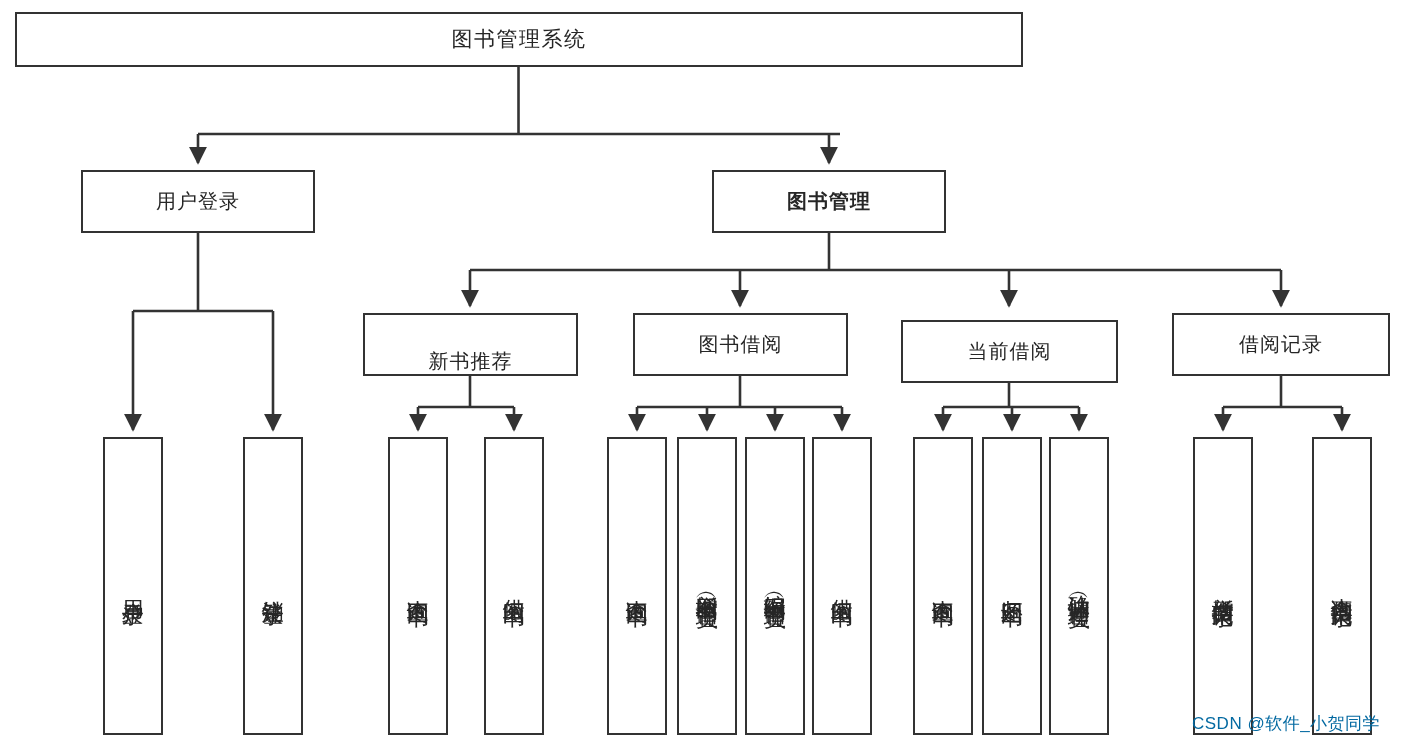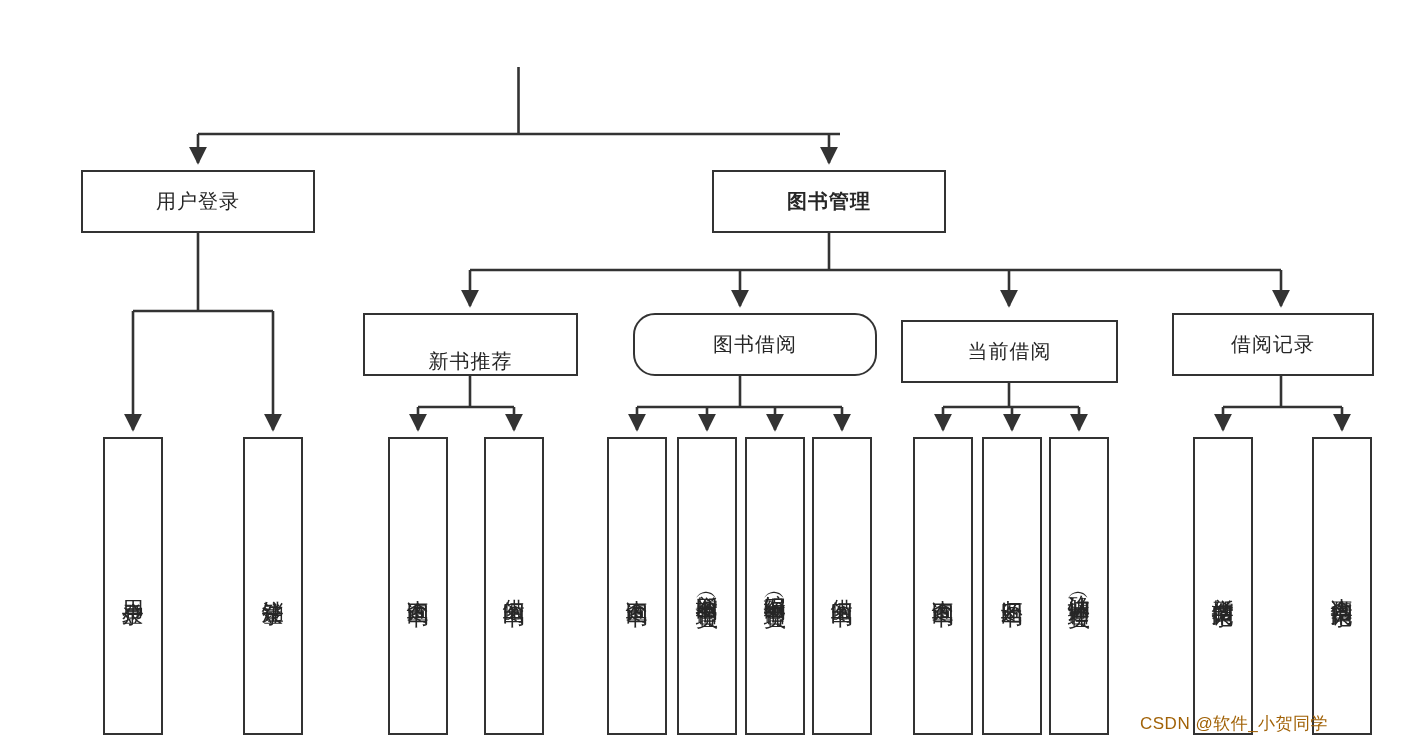--- a/index.html
+++ b/index.html
@@ -60,24 +60,24 @@
   .node.vert .node-label {
     writing-mode: vertical-rl;
     text-orientation: upright;
     font-size: 22px;
     line-height: 1.06;
     letter-spacing: 2px;
     max-height: 100%;
   }
   #watermark {
     position: absolute;
-    left: 1140px;
+    left: 1192px;
     top: 712px;
     font-size: 17px;
-    color: #a16207;
+    color: #0369a1;
     white-space: nowrap;
     letter-spacing: 0.5px;
   }
 </style>
 </head>
 <body>
 
 <div id="canvas">
 
   <svg id="edge-layer" viewBox="0 0 1405 747" width="1405" height="747" xmlns="http://www.w3.org/2000/svg">
@@ -123,38 +123,41 @@
       <path d="M 1012 407 L 1012 430" marker-end="url(#arrow)"></path>
       <path d="M 1079 407 L 1079 430" marker-end="url(#arrow)"></path>
 
       <path d="M 1281 376 L 1281 407"></path>
       <path d="M 1223 407 L 1342 407"></path>
       <path d="M 1223 407 L 1223 430" marker-end="url(#arrow)"></path>
       <path d="M 1342 407 L 1342 430" marker-end="url(#arrow)"></path>
     </g>
   </svg>
 
+  <div class="node horiz root" style="left:15px; top:12px; width:1008px; height:55px;">
+    <span class="node-label">图书管理系统</span>
+  </div>
 
   <div class="node horiz" style="left:81px; top:170px; width:234px; height:63px;">
     <span class="node-label">用户登录</span>
   </div>
   <div class="node horiz" style="left:712px; top:170px; width:234px; height:63px;font-weight:bold;">
     <span class="node-label">图书管理</span>
   </div>
 
   <div class="node horiz" style="left:363px; top:313px; width:215px; height:63px;align-items:flex-end;">
     <span class="node-label">新书推荐</span>
   </div>
-  <div class="node horiz" style="left:633px; top:313px; width:244px; height:63px;border-radius:22px;">
+  <div class="node horiz" style="left:633px; top:313px; width:215px; height:63px;">
     <span class="node-label">图书借阅</span>
   </div>
   <div class="node horiz" style="left:901px; top:320px; width:217px; height:63px;">
     <span class="node-label">当前借阅</span>
   </div>
-  <div class="node horiz" style="left:1172px; top:313px; width:202px; height:63px;">
+  <div class="node horiz" style="left:1172px; top:313px; width:218px; height:63px;">
     <span class="node-label">借阅记录</span>
   </div>
 
   <div class="node vert" style="left:103px; top:437px; width:60px; height:298px;">
     <span class="node-label">用户登录</span>
   </div>
   <div class="node vert" style="left:243px; top:437px; width:60px; height:298px;">
     <span class="node-label">注销登录</span>
   </div>
 

